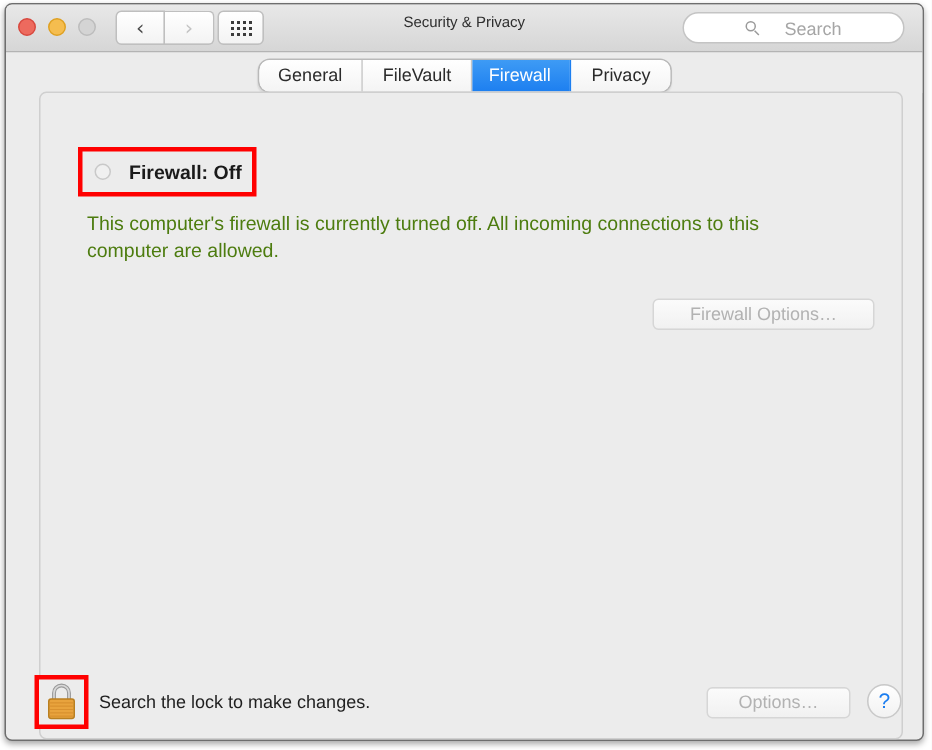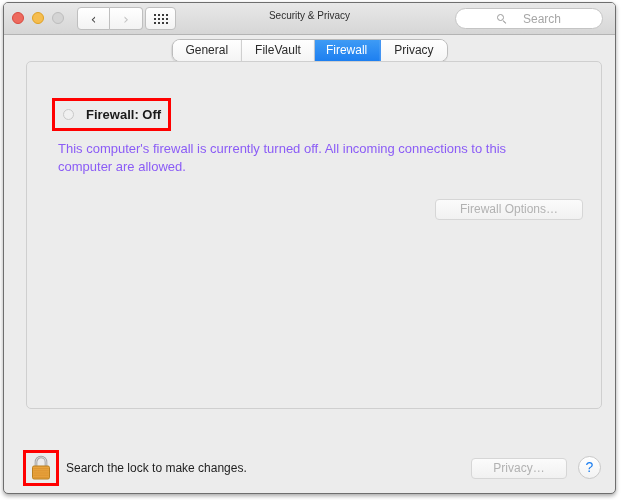--- a/index.html
+++ b/index.html
@@ -178,21 +178,21 @@
     border-right-color: #1d7ff0;
     padding-left: 11px;
   }
 
   
   .panel {
     position: absolute;
     left: 22px;
     top: 58px;
     width: 576px;
-    height: 348px;
+    height: 432px;
     background: #ececec;
     border: 1px solid #cfcfcf;
     border-radius: 5px;
     box-sizing: border-box;
   }
 
   .status-row {
     position: absolute;
     left: 25px;
     top: 36px;
@@ -220,21 +220,21 @@
     color: #1a1a1a;
     white-space: nowrap;
   }
 
   .desc {
     position: absolute;
     left: 31px;
     top: 78px;
     width: 462px;
     font-size: 13px;
-    color: #8b5cf6;
+    color: #4d7c0f;
     line-height: 18px;
   }
 
   .pbtn {
     position: absolute;
     height: 21px;
     line-height: 19px;
     text-align: center;
     font-size: 12px;
     color: #b2b2b2;
@@ -389,17 +389,17 @@
           <line x1="3.4" y1="15.8" x2="18.6" y2="15.8"></line>
           <line x1="3.4" y1="18.0" x2="18.6" y2="18.0"></line>
           <line x1="3.4" y1="20.2" x2="18.6" y2="20.2"></line>
           <line x1="3.4" y1="22.4" x2="18.6" y2="22.4"></line>
         </g>
       </svg>
     </div>
 
     <div class="lock-text">Search the lock to make changes.</div>
 
-    <div class="btn-advanced">Privacy…</div>
+    <div class="btn-advanced">Options…</div>
     <div class="help-btn">?</div>
   </div>
 
 </div>
 
 </body></html>

